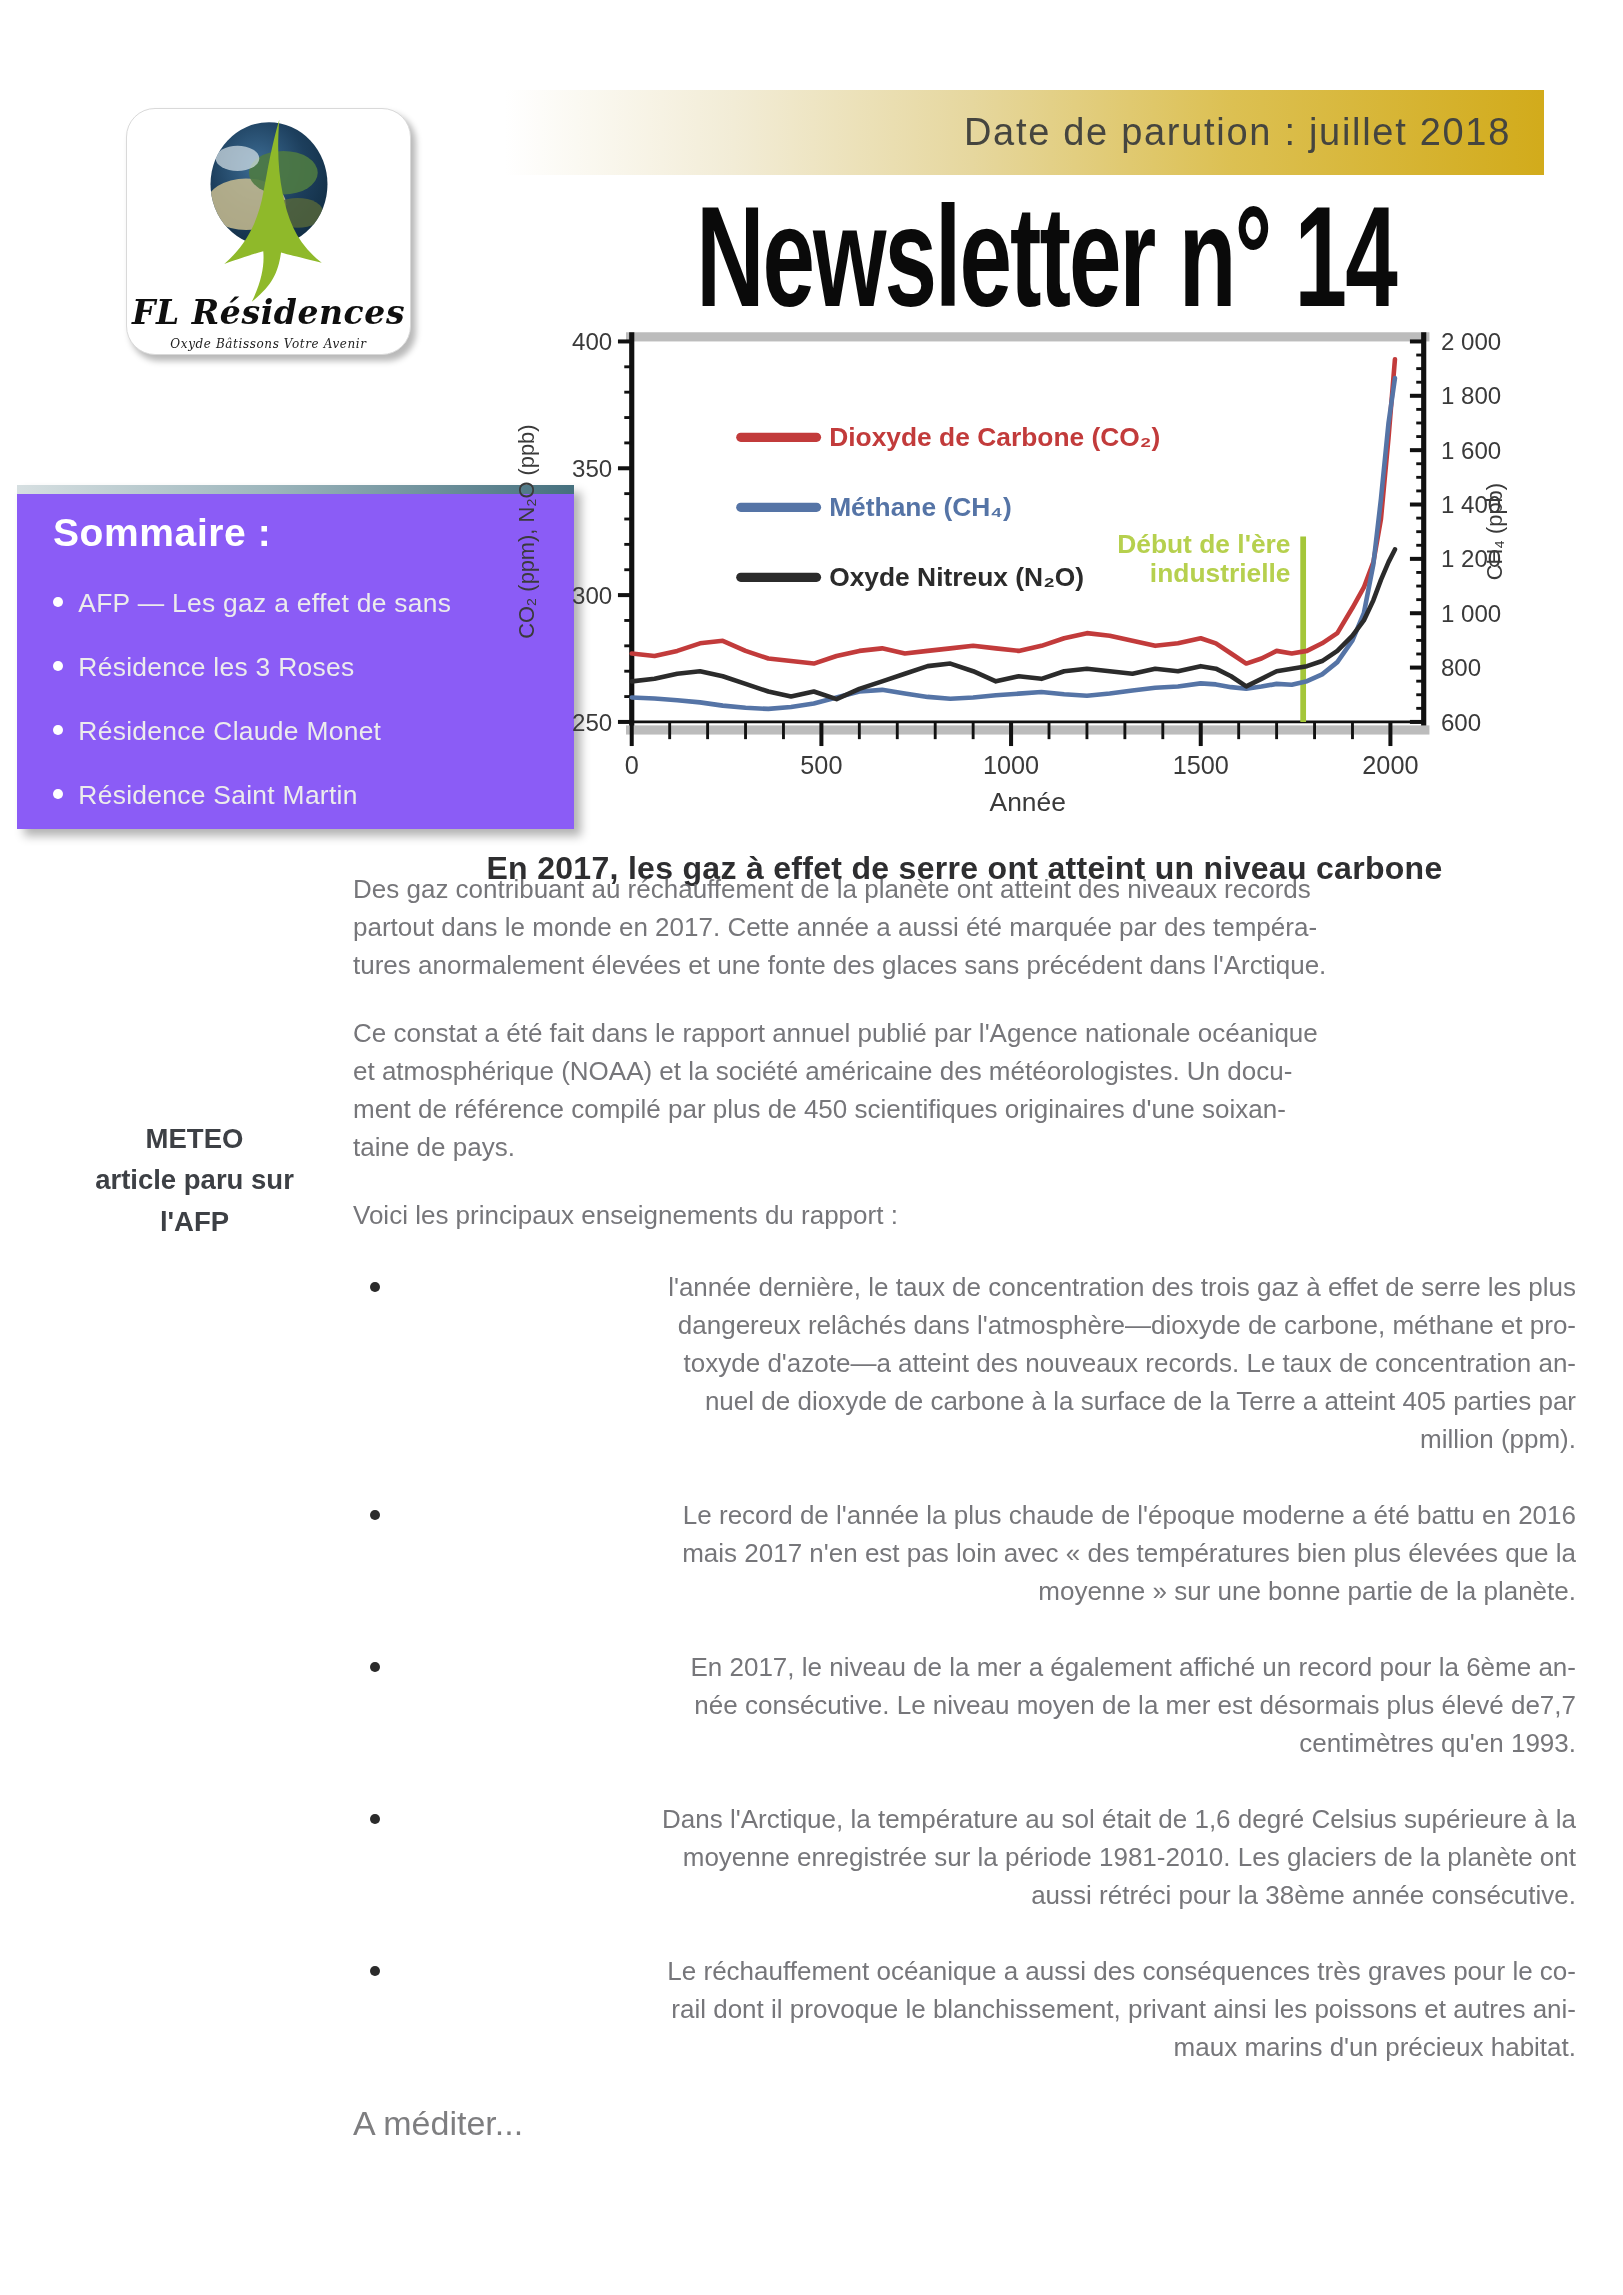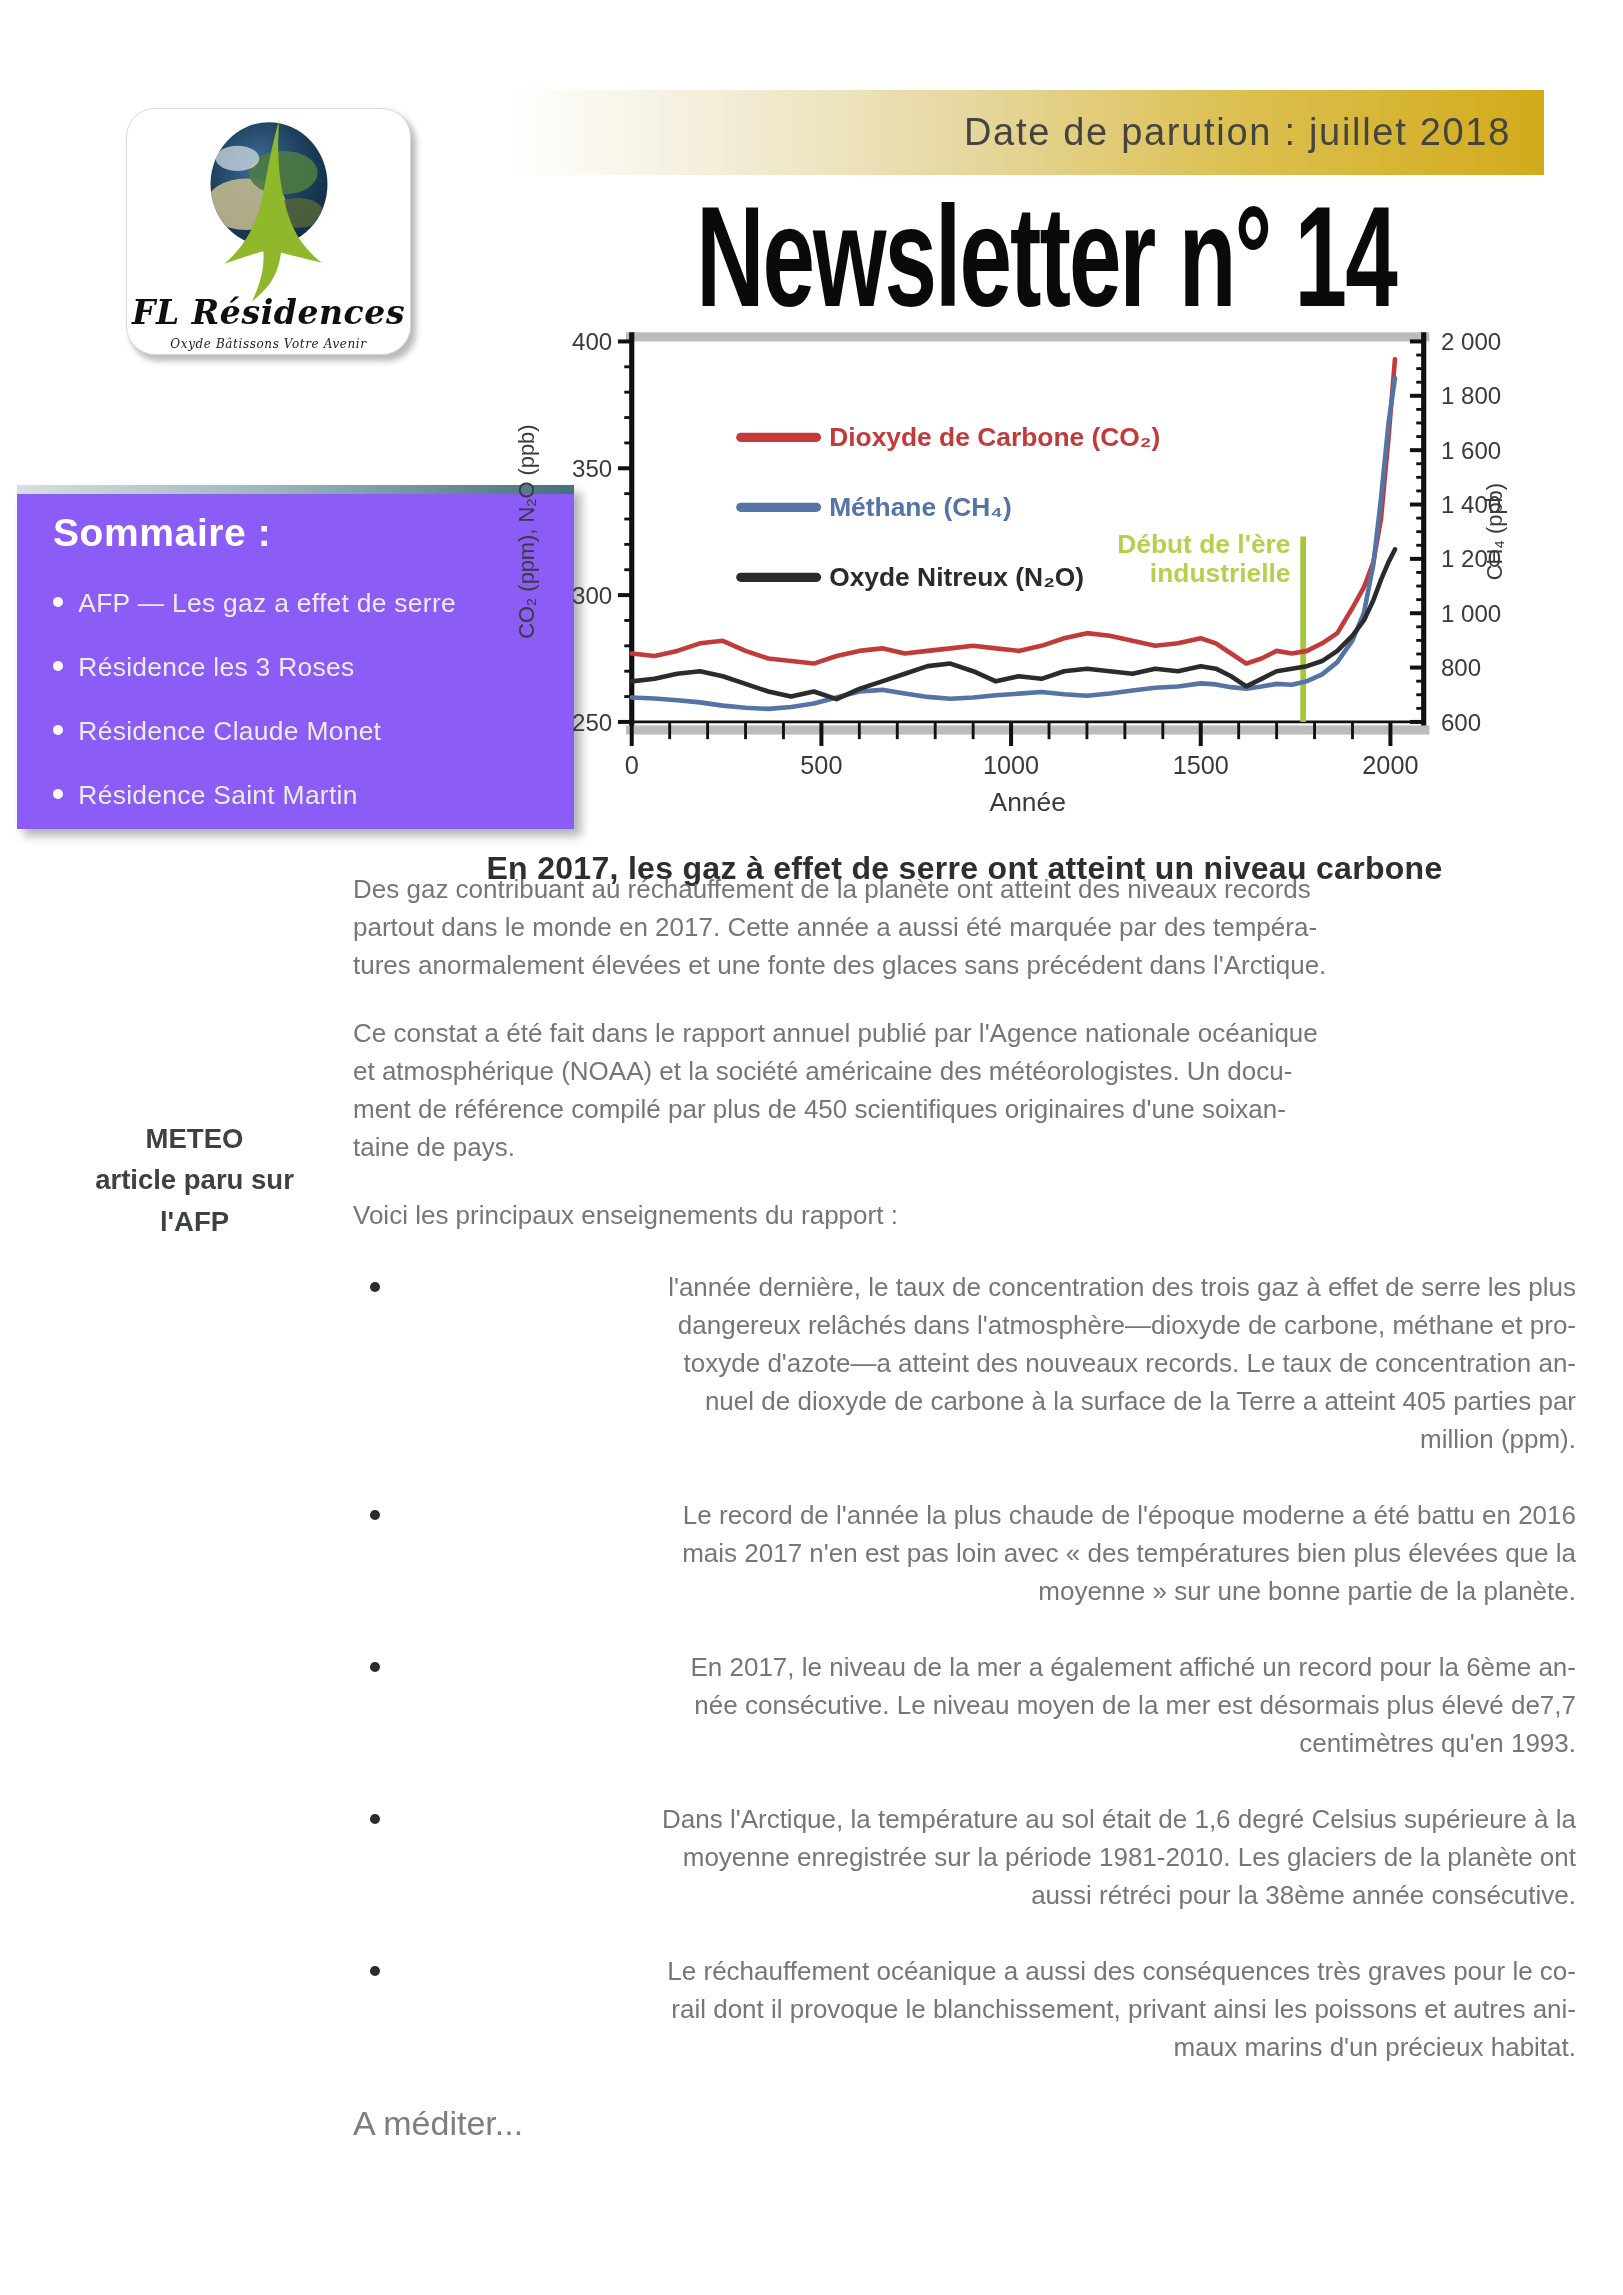--- a/index.html
+++ b/index.html
@@ -106,21 +106,21 @@
   <h1 class="masthead">
     <span>Newsletter n° 14</span>
   </h1>
 
   <aside class="sommaire">
     <div class="sommaire-strip"></div>
     <h2>Sommaire :</h2>
     <ul id="sommaire-list">
         <li>
           <span class="dot"></span>
-          <span>AFP — Les gaz a effet de serre</span>
+          <span>AFP — Les gaz a effet de sans</span>
         </li>
         <li>
           <span class="dot"></span>
           <span>Résidence les 3 Roses</span>
         </li>
         <li>
           <span class="dot"></span>
           <span>Résidence Claude Monet</span>
         </li>
         <li>

